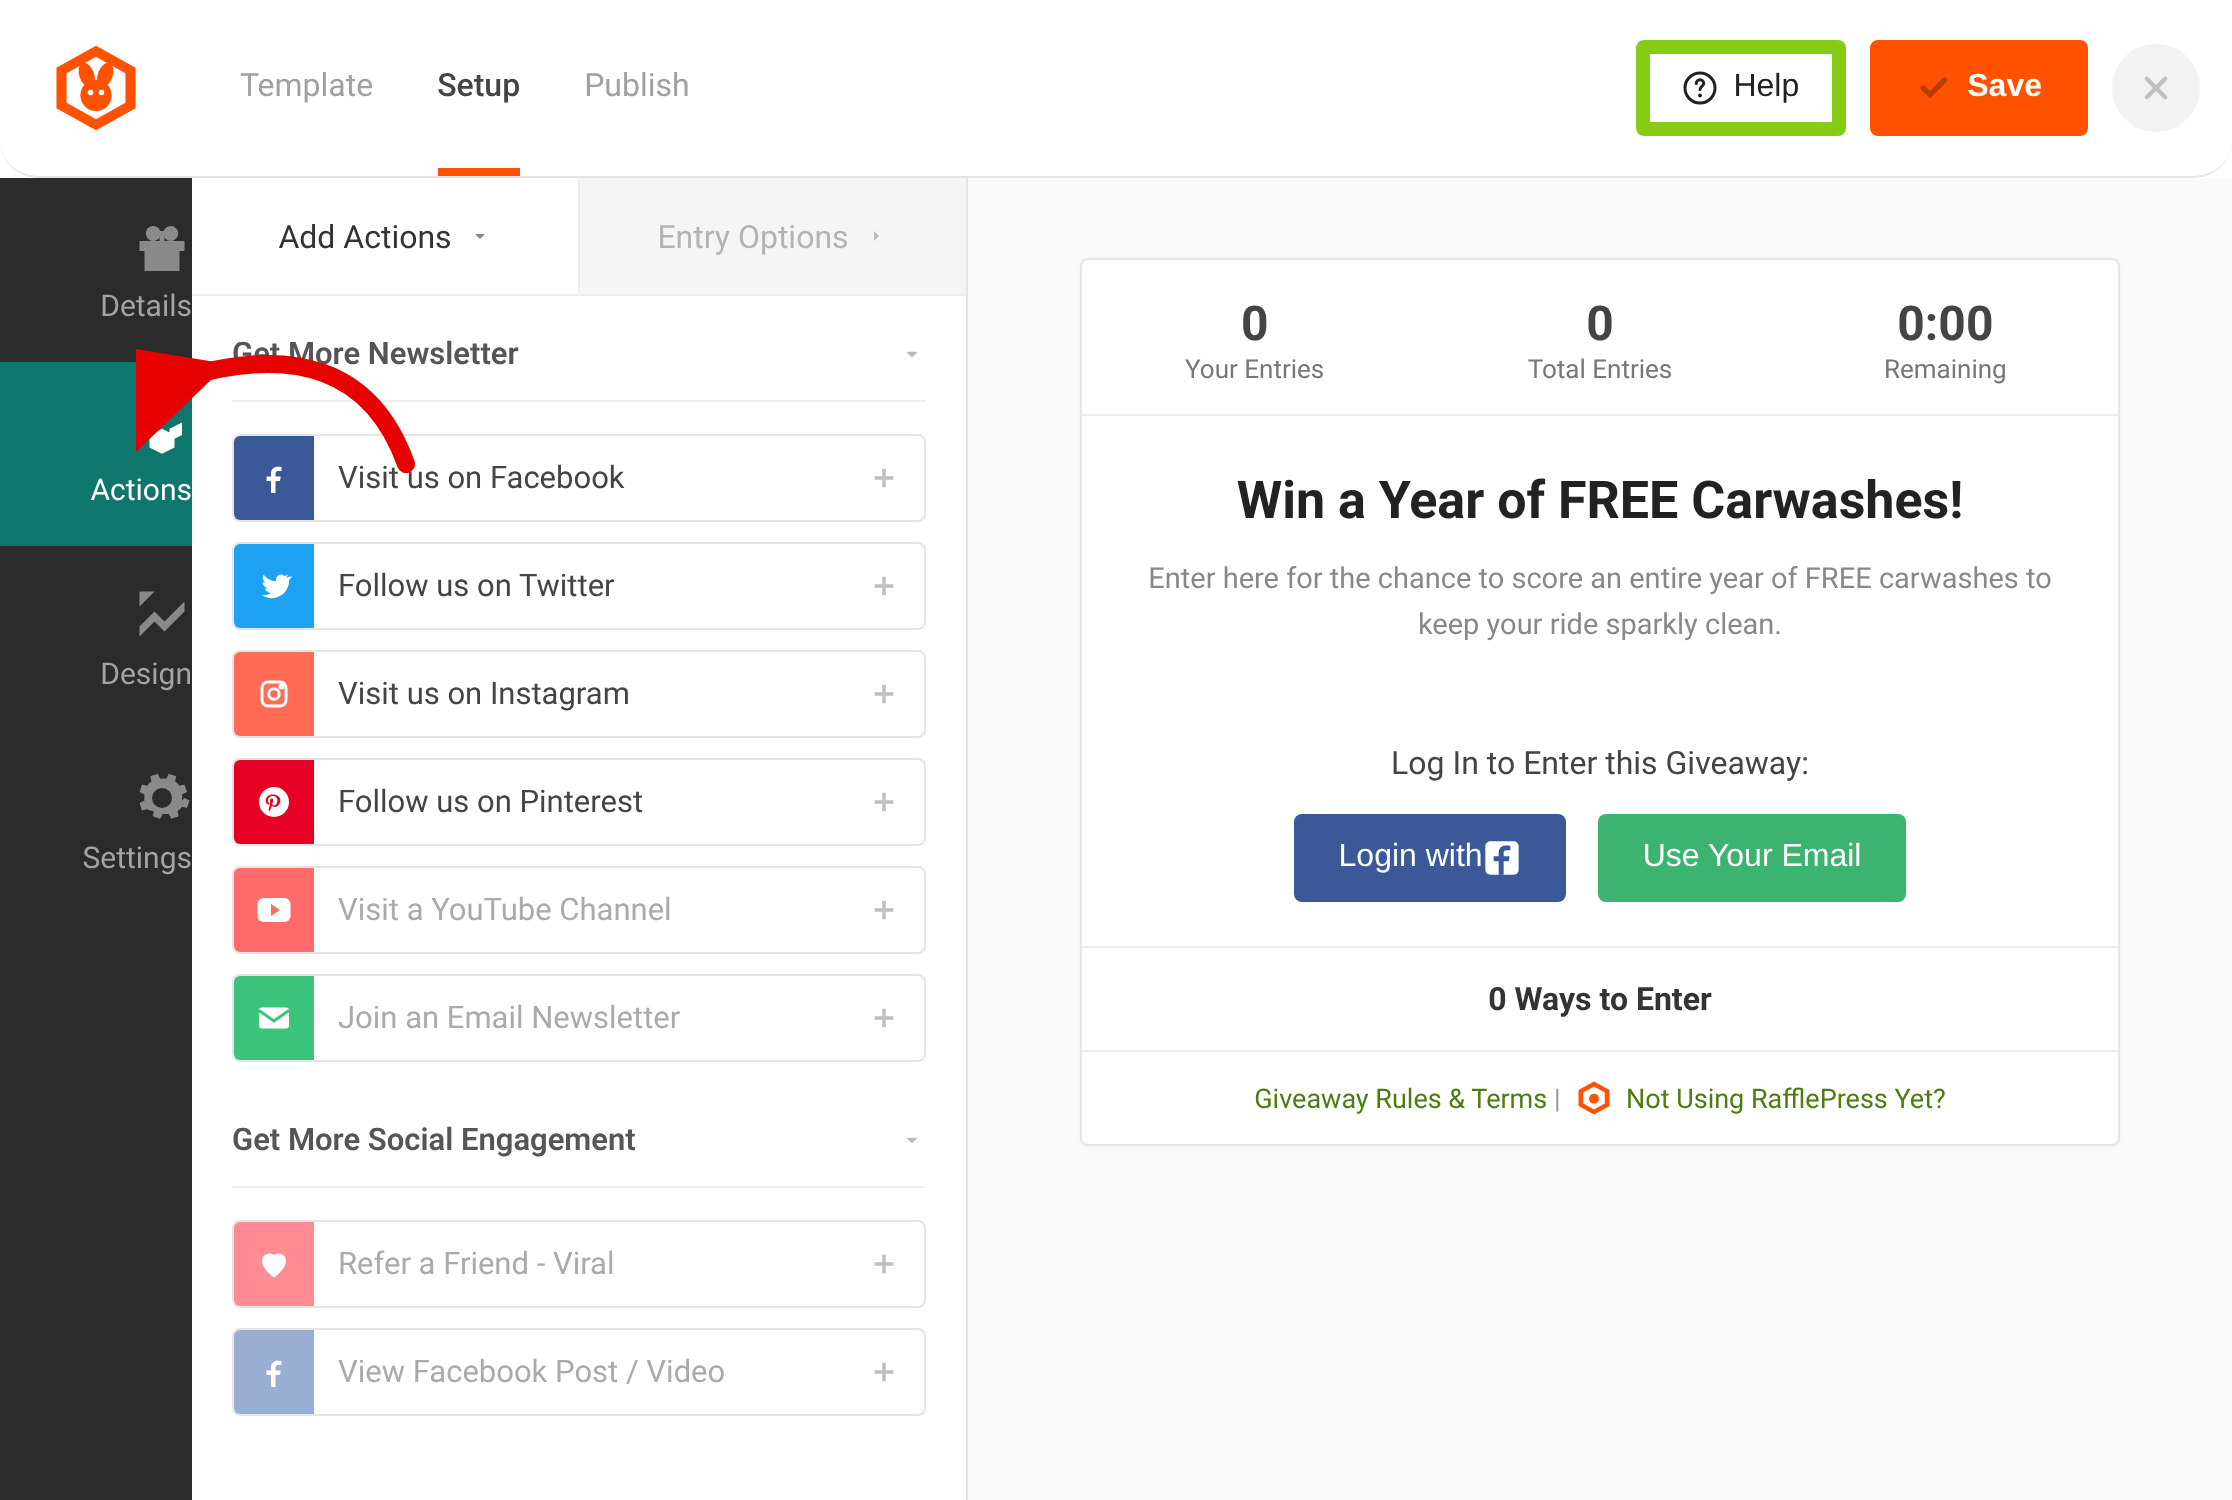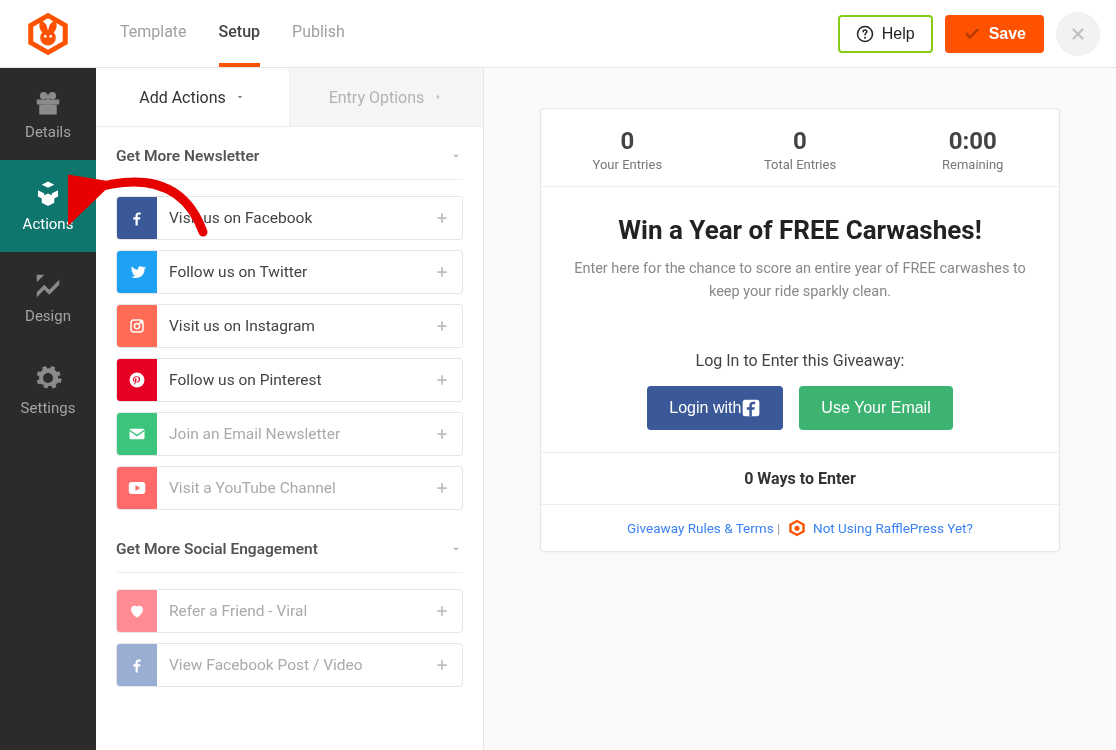--- a/index.html
+++ b/index.html
@@ -1,36 +1,36 @@
 <!DOCTYPE html>
 <html><head>
 <meta charset="utf-8">
 <style>
   * { box-sizing: border-box; margin: 0; padding: 0; }
   html, body { width: 1116px; height: 750px; font-family: -apple-system, BlinkMacSystemFont, "Segoe UI", Roboto, "Helvetica Neue", Arial, sans-serif; background: #fff; overflow: hidden; color: #333; }
   .app { display: flex; flex-direction: column; height: 100%; }
 
   
-  .topbar { height: 68px; display: flex; align-items: center; border-bottom: 1px solid #e5e5e5; padding: 0 16px 0 0; background: #fff; }
+  .topbar { height: 89px; display: flex; align-items: center; border-bottom: 1px solid #e5e5e5; padding: 0 16px 0 0; background: #fff; border-radius: 19px; }
   .logo-wrap { width: 96px; display: flex; justify-content: center; align-items: center; }
   .top-tabs { display: flex; height: 100%; align-items: stretch; gap: 32px; margin-left: 24px; }
   .top-tab { display: flex; align-items: center; color: #a0a0a0; font-size: 16px; border-bottom: 4px solid transparent; cursor: pointer; }
   .top-tab.active { color: #444; border-bottom-color: #ff5200; font-weight: 500; }
   .top-right { margin-left: auto; display: flex; align-items: center; gap: 12px; }
-  .btn { display: inline-flex; align-items: center; gap: 8px; border: 2px solid #84cc16; border-radius: 4px; padding: 8px 16px; background: #fff; font-size: 16px; cursor: pointer; }
+  .btn { display: inline-flex; align-items: center; gap: 8px; border: 7px solid #84cc16; border-radius: 4px; padding: 8px 16px; background: #fff; font-size: 16px; cursor: pointer; }
   .btn.help { color: #222; font-weight: 500; }
   .btn.save { background: #ff5200; border-color: #ff5200; color: #fff; font-weight: 600; }
   .close-circle { width: 44px; height: 44px; border-radius: 50%; background: #f2f2f2; display: flex; align-items: center; justify-content: center; cursor: pointer; }
 
   
   .main { flex: 1; display: flex; overflow: hidden; }
 
   
   .rail { width: 96px; background: #2b2b2b; display: flex; flex-direction: column; }
-  .rail-item { height: 92px; display: flex; flex-direction: column; align-items: center; justify-content: center; gap: 6px; color: #a3a3a3; cursor: pointer; font-size: 15px; }
+  .rail-item { height: 92px; display: flex; flex-direction: column; align-items: flex-end; justify-content: center; gap: 6px; color: #a3a3a3; cursor: pointer; font-size: 15px; }
   .rail-item svg { width: 30px; height: 30px; }
   .rail-item.active { background: #0f766e; color: #fff; }
   .rail-item.active svg { fill: #fff; }
 
   
   .panel { width: 388px; border-right: 1px solid #e5e5e5; display: flex; flex-direction: column; position: relative; background: #fff; }
   .panel-tabs { display: flex; border-bottom: 1px solid #eee; }
   .panel-tab { flex: 1; display: flex; align-items: center; justify-content: center; gap: 8px; height: 58px; font-size: 16px; cursor: pointer; }
   .panel-tab.add { color: #333; }
   .panel-tab.entry { color: #b3b3b3; background: #f5f5f5; border-left: 1px solid #eee; }
@@ -72,21 +72,21 @@
   .gv-body { padding: 28px 32px 22px; text-align: center; }
   .gv-title { font-size: 26px; font-weight: 700; color: #222; margin-bottom: 12px; }
   .gv-desc { font-size: 14.5px; color: #888; line-height: 1.6; }
   .gv-login-label { font-size: 16px; color: #444; margin: 48px 0 16px; }
   .gv-buttons { display: flex; gap: 16px; justify-content: center; }
   .gv-btn { border-radius: 4px; padding: 12px 22px; color: #fff; font-size: 16px; cursor: pointer; border: none; display: inline-flex; align-items: center; gap: 0; }
   .gv-btn.fb { background: #3b5998; }
   .gv-btn.email { background: #3cb371; }
   .ways-row { border-top: 1px solid #eee; padding: 16px 0; text-align: center; font-size: 16px; font-weight: 700; color: #333; }
   .footer-row { border-top: 1px solid #eee; padding: 14px 0; text-align: center; font-size: 13.5px; color: #999; }
-  .footer-row a { color: #3b82f6; text-decoration: none; }
+  .footer-row a { color: #4d7c0f; text-decoration: none; }
   .footer-row .orange-badge { display: inline-flex; align-items: center; justify-content: center; width: 18px; height: 18px; vertical-align: -4px; margin: 0 4px; }
 
 </style>
 </head>
 <body>
 
 <div class="app">
 
   <div class="topbar">
     <div class="logo-wrap">
@@ -246,41 +246,41 @@
                 </svg>
               </div>
       <div class="action-label ">Follow us on Pinterest</div>
       <div class="action-add">
         <svg width="14" height="14" viewBox="0 0 24 24" stroke="#bfbfbf" stroke-width="3">
                   <path d="M12 4v16M4 12h16"></path>
                 </svg>
       </div>
             </div>
             <div class="action-item">
+      <div class="action-icon bg-yt">
+                <svg width="18" height="14" viewBox="0 0 24 18" fill="#fff">
+                  <rect x="1" y="1" width="22" height="16" rx="4"></rect>
+                  <path d="M10 5l6 4-6 4z" fill="#ff6b6b"></path>
+                </svg>
+              </div>
+      <div class="action-label light">Visit a YouTube Channel</div>
+      <div class="action-add">
+        <svg width="14" height="14" viewBox="0 0 24 24" stroke="#bfbfbf" stroke-width="3">
+                  <path d="M12 4v16M4 12h16"></path>
+                </svg>
+      </div>
+            </div>
+            <div class="action-item">
       <div class="action-icon bg-mail">
                 <svg width="18" height="14" viewBox="0 0 24 18" fill="#fff">
                   <rect x="2" y="2" width="20" height="14" rx="2"></rect>
                   <path d="M2 4l10 7L22 4" stroke="#3cc47c" stroke-width="2" fill="none"></path>
                 </svg>
               </div>
       <div class="action-label light">Join an Email Newsletter</div>
-      <div class="action-add">
-        <svg width="14" height="14" viewBox="0 0 24 24" stroke="#bfbfbf" stroke-width="3">
-                  <path d="M12 4v16M4 12h16"></path>
-                </svg>
-      </div>
-            </div>
-            <div class="action-item">
-      <div class="action-icon bg-yt">
-                <svg width="18" height="14" viewBox="0 0 24 18" fill="#fff">
-                  <rect x="1" y="1" width="22" height="16" rx="4"></rect>
-                  <path d="M10 5l6 4-6 4z" fill="#ff6b6b"></path>
-                </svg>
-              </div>
-      <div class="action-label light">Visit a YouTube Channel</div>
       <div class="action-add">
         <svg width="14" height="14" viewBox="0 0 24 24" stroke="#bfbfbf" stroke-width="3">
                   <path d="M12 4v16M4 12h16"></path>
                 </svg>
       </div>
             </div>
           </div>
           <div class="section-head">
             <span>Get More Social Engagement</span>
             <svg width="14" height="14" viewBox="0 0 24 24" fill="#bbb">

